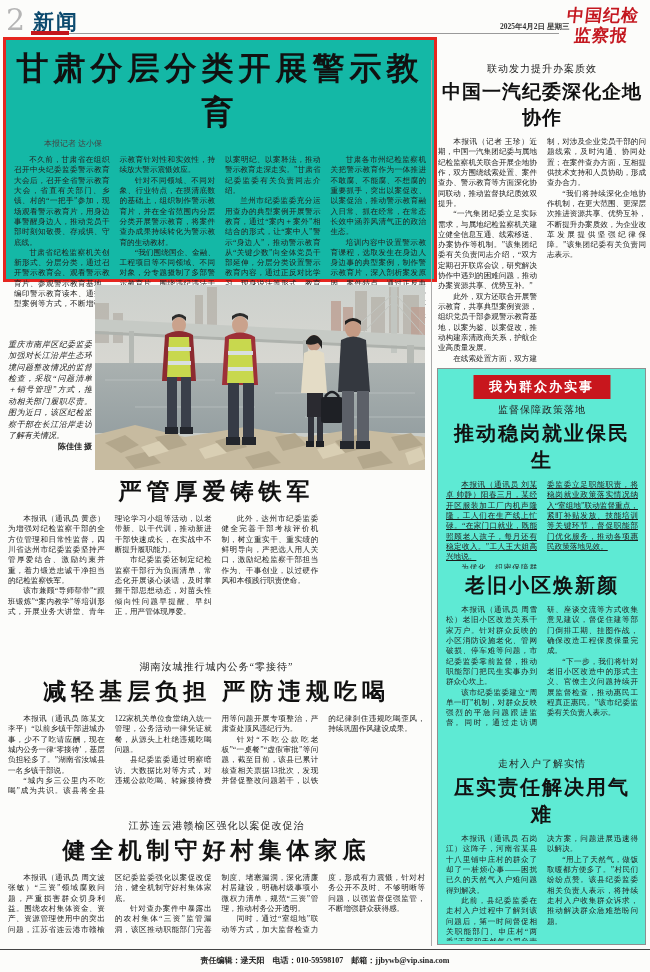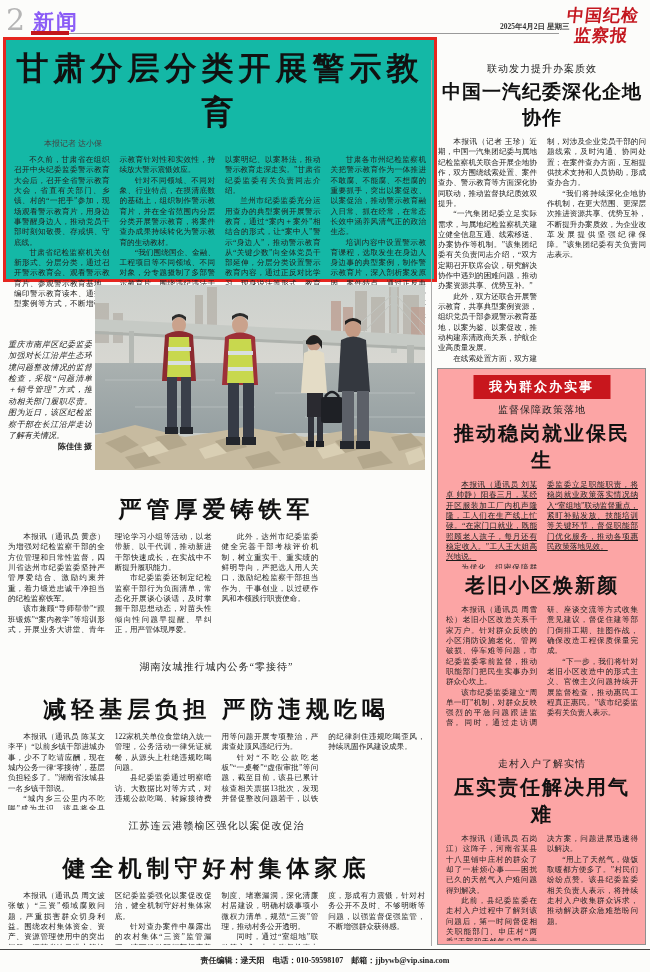--- a/index.html
+++ b/index.html
@@ -4,21 +4,21 @@
 <style>
   * { margin:0; padding:0; box-sizing:border-box; }
   html,body { background:#e8e8e6; }
   .page {
     position:relative; width:650px; height:972px; margin:0 auto;
     background:#fcfcfa; color:#1c1c1c; overflow:hidden;
     font-family:"Liberation Serif", serif;
   }
   
   .hdr-pagenum { position:absolute; left:6px; top:2px; font-size:30px; color:#b5b5b5; font-family:"DejaVu Serif", serif; }
-  .hdr-section { position:absolute; left:33px; top:8px; font-size:21px; font-weight:bold; color:#8b5cf6; letter-spacing:2px; }
+  .hdr-section { position:absolute; left:33px; top:8px; font-size:21px; font-weight:bold; color:#0c4a6e; letter-spacing:2px; }
   .hdr-rule { position:absolute; left:31px; top:33px; width:528px; height:1px; background:#9a9a9a; }
   .hdr-rule-red { position:absolute; left:31px; top:31px; width:38px; height:4px; background:#c3161c; }
   .hdr-date { position:absolute; left:500px; top:22px; font-size:7.5px; font-weight:bold; color:#333; }
   .hdr-masthead { position:absolute; right:4px; top:6px; width:88px; font-size:17px; line-height:1.15; font-weight:bold;
     color:#c41820; transform:skewX(-6deg); letter-spacing:1px; text-align:center; }
   
   .kicker { text-align:center; font-size:10px; color:#222; letter-spacing:1px; }
   .headline { text-align:center; font-weight:bold; color:#111; }
   .byline { text-align:left; font-size:8px; color:#444;margin-left:38px; }
   .body-cols { column-gap:10px; column-fill:auto; overflow:hidden; text-align:justify; }
@@ -28,28 +28,28 @@
   .lead .headline { margin-top:7px; font-size:32px; letter-spacing:5px; }
   .lead .byline { margin-top:3px; }
   .lead .body-cols { column-count:4; margin:6px 8px 0 8px; height:172px; }
   
   .photo-caption { position:absolute; left:8px; top:285px; width:84px; height:185px; overflow:hidden;
     font-style:italic; font-size:8px; line-height:1.42; text-align:justify; color:#222; padding-top:54px; }
   .photo-caption .credit { font-weight:bold; font-style:normal; float:right; }
   .photo { position:absolute; left:95px; top:285px; width:330px; height:185px; overflow:hidden; background:#c9cdc9; }
   
   .art { position:absolute; left:8px; width:417px; overflow:hidden; }
-  .art .headline { font-size:23px; letter-spacing:5px; margin-top:20px; }
+  .art .headline { font-size:23px; letter-spacing:5px; margin-top:2px; }
   .art .body-cols { column-count:4; margin-top:7px; }
   
   .vrule { position:absolute; left:431px; top:60px; width:1px; height:886px; background:#aaa; }
   .rart { position:absolute; left:438px; width:208px; overflow:hidden; }
   .rart .headline { font-size:19px; letter-spacing:1px; margin-top:3px; }
   .rart .body-cols { column-count:2; margin-top:6px; }
-  .feature-box { position:absolute; left:437px; top:368px; width:209px; height:577px; border:1px solid #8f8f8f; background:#fca5a5; }
+  .feature-box { position:absolute; left:437px; top:368px; width:209px; height:577px; border:1px solid #8f8f8f; background:#5eead4; }
   .banner { position:absolute; left:50%; transform:translateX(-50%); top:6px; background:#c8161d; color:#fff;
     font-family:"Liberation Sans", sans-serif; font-weight:bold; font-size:13px; letter-spacing:2px;
     padding:3px 16px; white-space:nowrap; }
   .sub { position:absolute; left:8px; width:192px; overflow:hidden; }
   .sub .headline { font-size:20px; letter-spacing:2px; margin-top:3px; }
   .sub .body-cols { column-count:2; margin-top:6px; }
   .sub .para, .rart .para { font-size:7.6px; }
   
   .ftr-rule { position:absolute; left:0; top:949px; width:650px; height:1px; background:#444; }
   .ftr-text { position:absolute; left:0; top:955px; width:650px; text-align:center; font-size:8px; font-weight:bold; color:#222; }

